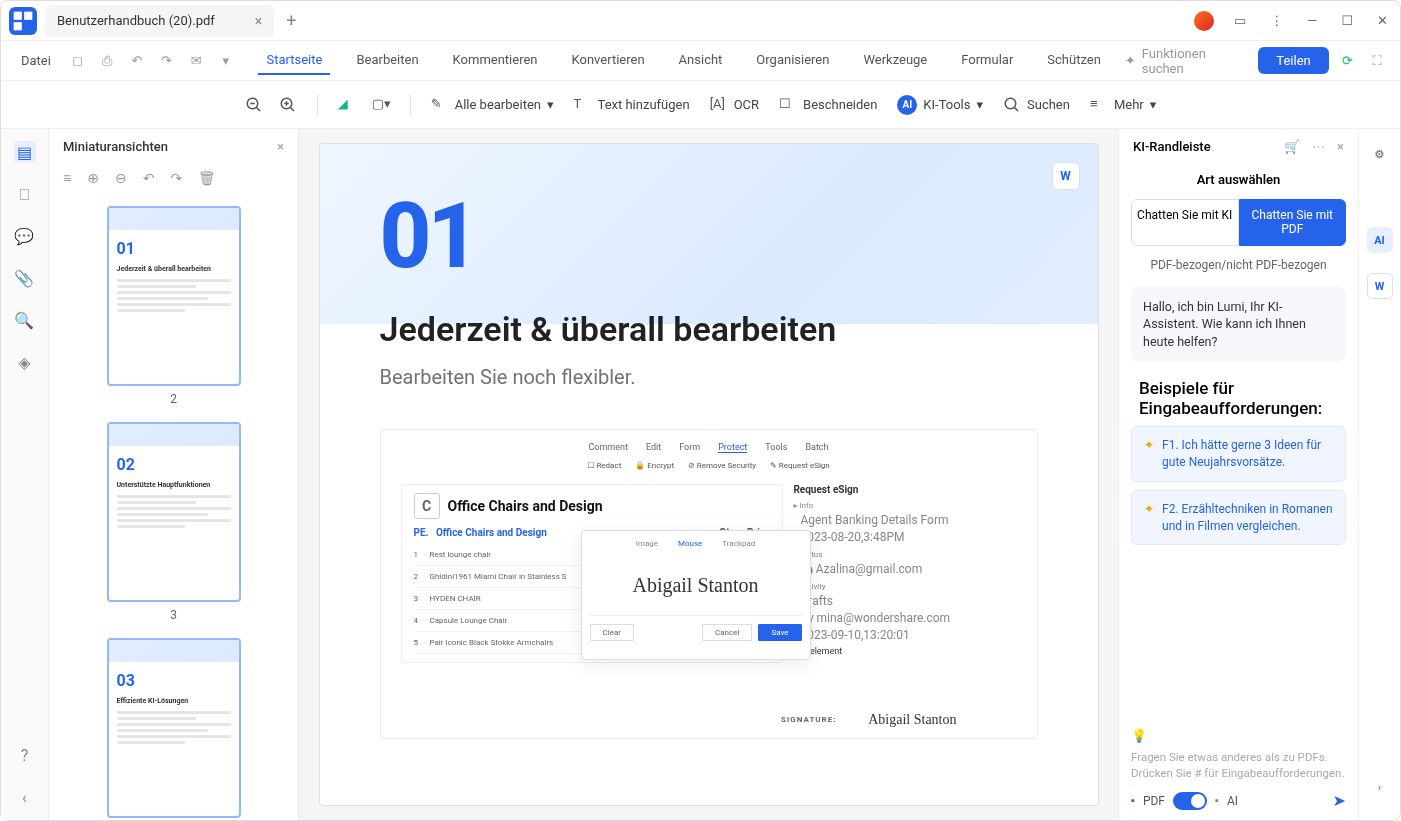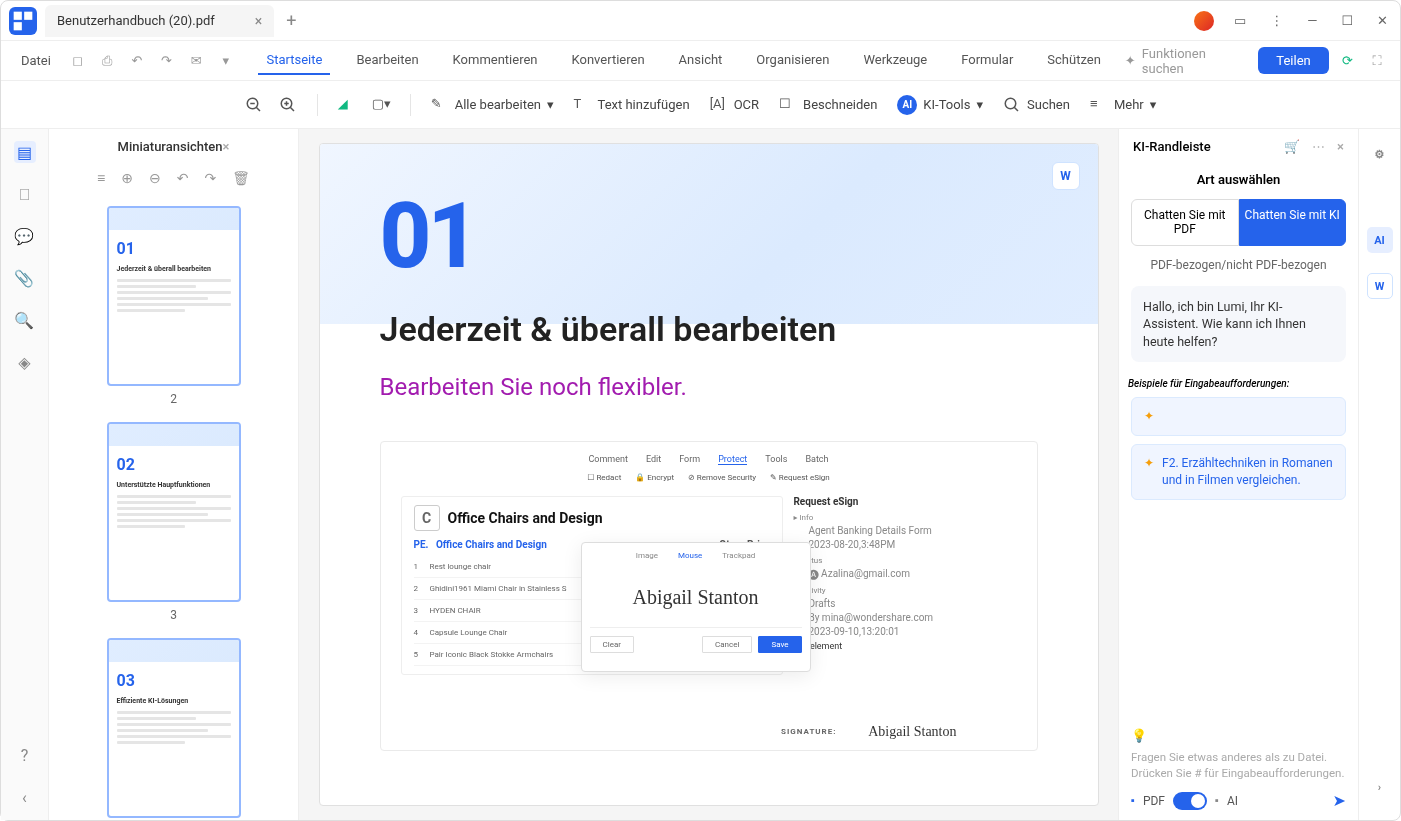--- a/index.html
+++ b/index.html
@@ -34,21 +34,21 @@
 .ai-icon { width:20px; height:20px; border-radius:50%; background:#2563eb; color:#fff; display:flex; align-items:center; justify-content:center; font-size:10px; font-weight:bold; }
 
 
 .body { display:flex; flex:1; overflow:hidden; }
 .left-rail { width:48px; background:#fafafa; border-right:1px solid #eee; display:flex; flex-direction:column; align-items:center; padding-top:12px; gap:20px; }
 .rail-icon { width:22px; height:22px; color:#888; cursor:pointer; border-radius:4px; display:flex; align-items:center; justify-content:center; }
 .rail-icon.active { background:#e6eeff; color:#2563eb; }
 .rail-bottom { margin-top:auto; margin-bottom:12px; display:flex; flex-direction:column; gap:20px; align-items:center; }
 
 
-.thumbs-panel { width:250px; border-right:1px solid #eee; display:flex; flex-direction:column;align-items:center; }
+.thumbs-panel { width:250px; border-right:1px solid #eee; display:flex; flex-direction:column; }
 .thumbs-header { display:flex; align-items:center; padding:10px 14px; font-size:13px; color:#333; font-weight:500; }
 .thumbs-close { margin-left:auto; color:#aaa; cursor:pointer; }
 .thumbs-toolbar { display:flex; gap:16px; padding:6px 14px 12px; color:#999; }
 .thumbs-toolbar span { cursor:pointer; font-size:14px; }
 .thumbs-list { flex:1; overflow-y:auto; padding:8px 0; }
 .thumb-wrap { display:flex; flex-direction:column; align-items:center; margin-bottom:16px; }
 .thumb { width:134px; height:180px; border:2px solid #94b8ff; border-radius:4px; background:#fff; overflow:hidden; cursor:pointer; }
 .thumb-header { height:22px; background:linear-gradient(135deg,#e0edff,#dbeafe); }
 .thumb-content { padding:6px 8px; font-size:7px; color:#333; line-height:1.6; }
 .thumb-num { font-size:16px; font-weight:bold; color:#2563eb; }
@@ -57,57 +57,57 @@
 .thumb-label { font-size:12px; color:#666; margin-top:6px; }
 
 
 .canvas { flex:1; background:#f5f5f5; display:flex; justify-content:center; padding:14px 8px; overflow:hidden; }
 .page { width:780px; height:100%; background:#fff; border:1px solid #e0e0e0; border-radius:4px; position:relative; overflow:hidden; }
 .page-banner { height:180px; background:linear-gradient(135deg,#f0f6ff,#dbeafe 60%,#e0edff); }
 .word-badge { position:absolute; top:18px; right:18px; width:28px; height:28px; border-radius:6px; background:#fff; border:1px solid #cfe3ff; display:flex; align-items:center; justify-content:center; color:#2563eb; font-weight:bold; font-size:12px; cursor:pointer; }
 .page-body { padding:0 60px; position:relative; margin-top:-140px; }
 .big-num { font-size:90px; font-weight:800; color:#2563eb; letter-spacing:-4px; }
 .headline { font-size:34px; font-weight:600; color:#222; margin-top:20px; }
-.subhead { font-size:24px; color:#a21caf; margin-top:24px; }
+.subhead { font-size:20px; color:#737373; margin-top:16px; }
 .mock { margin-top:40px; height:310px; background:#fff; border:1px solid #eaeaea; border-radius:4px; padding:12px 20px; font-size:9px; color:#666; position:relative; }
 .mock-tabs { display:flex; gap:18px; justify-content:center; font-size:9px; margin-bottom:8px; }
 .mock-tabs .a { color:#2563eb; border-bottom:1px solid #2563eb; }
 .mock-sub { display:flex; gap:14px; justify-content:center; font-size:8px; margin-bottom:14px; color:#555; }
 .mock-main { display:flex; gap:10px; }
 .mock-doc { flex:1.6; border:1px solid #eee; border-radius:3px; padding:8px 12px; }
 .mock-docline { display:flex; align-items:center; gap:8px; margin-bottom:8px; }
 .mock-logo { width:26px; height:26px; border:1px solid #ccc; border-radius:3px; display:flex; align-items:center; justify-content:center; font-weight:bold; font-size:14px; }
 .mock-doctitle { font-size:14px; font-weight:bold; color:#111; }
 .mock-row { display:flex; justify-content:space-between; font-size:8px; padding:6px 0; border-bottom:1px solid #f3f3f3; color:#666; }
 .mock-sign-overlay { position:absolute; left:200px; top:100px; width:230px; height:130px; background:#fff; border:1px solid #ddd; border-radius:4px; box-shadow:0 4px 20px rgba(0,0,0,0.08); padding:8px; }
 .sign-tabs { display:flex; gap:20px; font-size:8px; justify-content:center; color:#888; }
 .sign-tabs .a { color:#2563eb; }
 .sign-area { height:60px; display:flex; align-items:center; justify-content:center; font-family:cursive; font-size:20px; color:#333; border-bottom:1px solid #eee; margin:8px 0; }
 .sign-btns { display:flex; justify-content:space-between; }
 .sign-btn { font-size:8px; padding:3px 12px; border:1px solid #ddd; border-radius:1px; }
 .sign-btn.p { background:#2563eb; color:#fff; border-color:#2563eb;text-align:right; }
 .mock-side { flex:1; font-size:8px; color:#555; }
 .mock-side-h { font-size:10px; font-weight:bold; color:#333; margin-bottom:6px; }
-.mock-side-item { margin:3px 15px; color:#888; font-size:10px; }
+.mock-side-item { margin:3px 7px; color:#888; font-size:12px; }
 .sig-line { position:absolute; right:80px; bottom:10px; font-family:cursive; font-size:14px; color:#333; }
 .sig-label { position:absolute; right:200px; bottom:14px; font-size:8px; font-weight:bold; letter-spacing:1px; }
 
 
 .ai-panel { width:240px; border-left:1px solid #eee; display:flex; flex-direction:column; font-size:13px; }
 .ai-header { display:flex; align-items:center; padding:10px 14px; font-weight:500; }
 .ai-header-icons { margin-left:auto; display:flex; gap:12px; color:#aaa; }
 .ai-header-icons span { cursor:pointer; }
 .ai-section-label { text-align:center; font-weight:600; padding:8px 0; }
 .ai-tabs { display:flex; margin:4px 12px; }
 .ai-tab { flex:1; padding:8px 4px; text-align:center; font-size:12px; border:1px solid #ddd; cursor:pointer; line-height:1.2; }
 .ai-tab:first-child { border-radius:6px 0 0 6px; }
 .ai-tab:last-child { border-radius:0 6px 6px 0; background:#2563eb; color:#fff; border-color:#2563eb; }
 .ai-hint { text-align:center; font-size:12px; color:#666; padding:8px 0 14px; }
 .ai-msg { background:#f5f7fb; margin:0 12px; padding:12px; border-radius:8px; font-size:12.5px; color:#333; line-height:1.4; }
-.ai-prompts-label { font-size:10px; font-weight:500; margin:16px 9px 8px;font-style:italic; }
+.ai-prompts-label { font-size:17px; font-weight:500; margin:16px 20px 8px; }
 .prompt-card { margin:0 12px 8px; padding:10px 12px; background:#f0f5ff; border:1px solid #dbeafe; border-radius:6px; font-size:12px; color:#2563eb; display:flex; gap:8px; align-items:flex-start; cursor:pointer; line-height:1.4; }
 .spark { color:#f59e0b; }
 .ai-bottom { margin-top:auto; padding:10px 12px; }
 .ai-input-hint { font-size:11.5px; color:#aaa; line-height:1.4; margin-bottom:10px; }
 .ai-footer { display:flex; align-items:center; gap:8px; }
 .toggle { width:34px; height:18px; background:#2563eb; border-radius:10px; position:relative; cursor:pointer; }
 .toggle::after { content:""; position:absolute; right:2px; top:2px; width:14px; height:14px; background:#fff; border-radius:50%; }
 .send-icon { margin-left:auto; color:#2563eb; cursor:pointer; font-size:16px; }
 .idea-icon { color:#bbb; margin-bottom:6px; }
 
@@ -412,38 +412,39 @@
       <div class="ai-header">
         <span>KI-Randleiste</span>
         <div class="ai-header-icons">
           <span style="color:#f59e0b">🛒</span>
           <span>⋯</span>
           <span>×</span>
         </div>
       </div>
       <div class="ai-section-label">Art auswählen</div>
       <div class="ai-tabs">
+        <div class="ai-tab">Chatten Sie mit KI</div>
         <div class="ai-tab">Chatten Sie mit PDF</div>
-        <div class="ai-tab">Chatten Sie mit KI</div>
       </div>
       <div class="ai-hint">PDF-bezogen/nicht PDF-bezogen</div>
       <div class="ai-msg">Hallo, ich bin Lumi, Ihr KI-Assistent. Wie kann ich Ihnen heute helfen?</div>
       <div class="ai-prompts-label">Beispiele für Eingabeaufforderungen:</div>
       <div id="prompt-list">
           <div class="prompt-card">
             <span class="spark">✦</span>
+            <span>F1. Ich hätte gerne 3 Ideen für gute Neujahrsvorsätze.</span>
           </div>
           <div class="prompt-card">
             <span class="spark">✦</span>
             <span>F2. Erzähltechniken in Romanen und in Filmen vergleichen.</span>
           </div>
         </div>
       <div class="ai-bottom">
         <div class="idea-icon">💡</div>
-        <div class="ai-input-hint">Fragen Sie etwas anderes als zu Datei. Drücken Sie # für Eingabeaufforderungen.</div>
+        <div class="ai-input-hint">Fragen Sie etwas anderes als zu PDFs. Drücken Sie # für Eingabeaufforderungen.</div>
         <div class="ai-footer">
           <span style="color:#2563eb;font-size:11px">▪</span>
           <span style="font-size:12px;color:#555">PDF</span>
           <div class="toggle"></div>
           <span style="color:#888;font-size:11px">▪</span>
           <span style="font-size:12px;color:#555">AI</span>
           <span class="send-icon">➤</span>
         </div>
       </div>
     </div>

